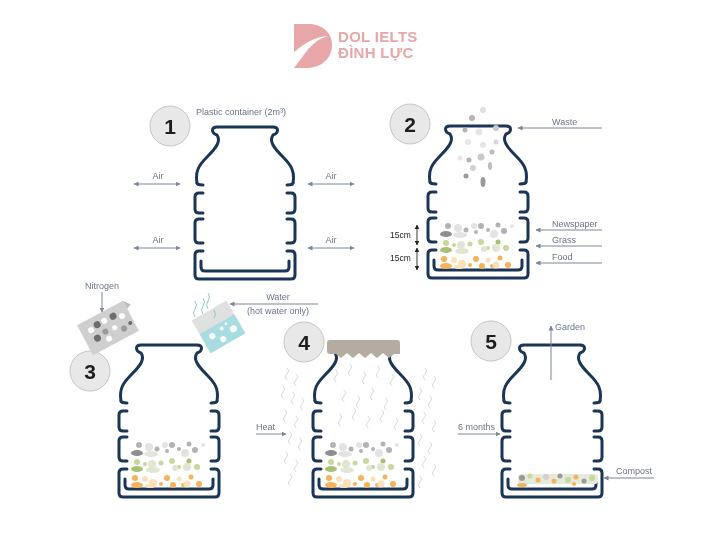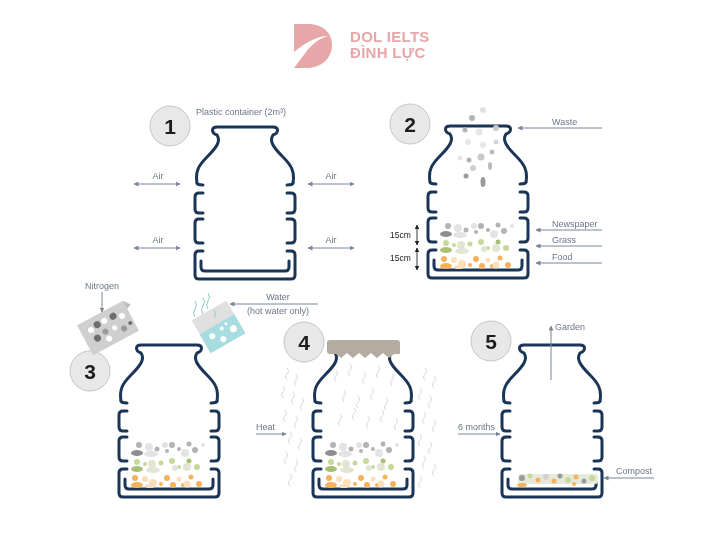--- a/index.html
+++ b/index.html
@@ -1,18 +1,18 @@
 <!DOCTYPE html>
 <html><head>
 <meta charset="utf-8">
 <style>
   html, body { margin:0; padding:0; background:#ffffff; }
   body { width:712px; height:534px; position:relative; overflow:hidden; font-family:"Liberation Sans", sans-serif; }
   .logo { position:absolute; left:292px; top:22px; display:flex; align-items:center; }
-  .logo-text { margin-left:18px; color:#e7a6a8; font-weight:bold; font-size:15px; line-height:16px; letter-spacing:0.3px; }
+  .logo-text { margin-left:6px; color:#e7a6a8; font-weight:bold; font-size:15px; line-height:16px; letter-spacing:0.3px; }
   svg.main { position:absolute; left:0; top:0; }
   .lbl { font-family:"Liberation Sans", sans-serif; fill:#6b7588; font-size:9px; }
   .num { font-family:"Liberation Sans", sans-serif; fill:#1e1e1e; font-size:21px; font-weight:bold; }
   .dim { font-family:"Liberation Sans", sans-serif; fill:#222; font-size:8.5px; }
 </style>
 </head>
 <body>
 
 <div class="logo">
   <svg width="40" height="46" viewBox="0 0 40 46">

